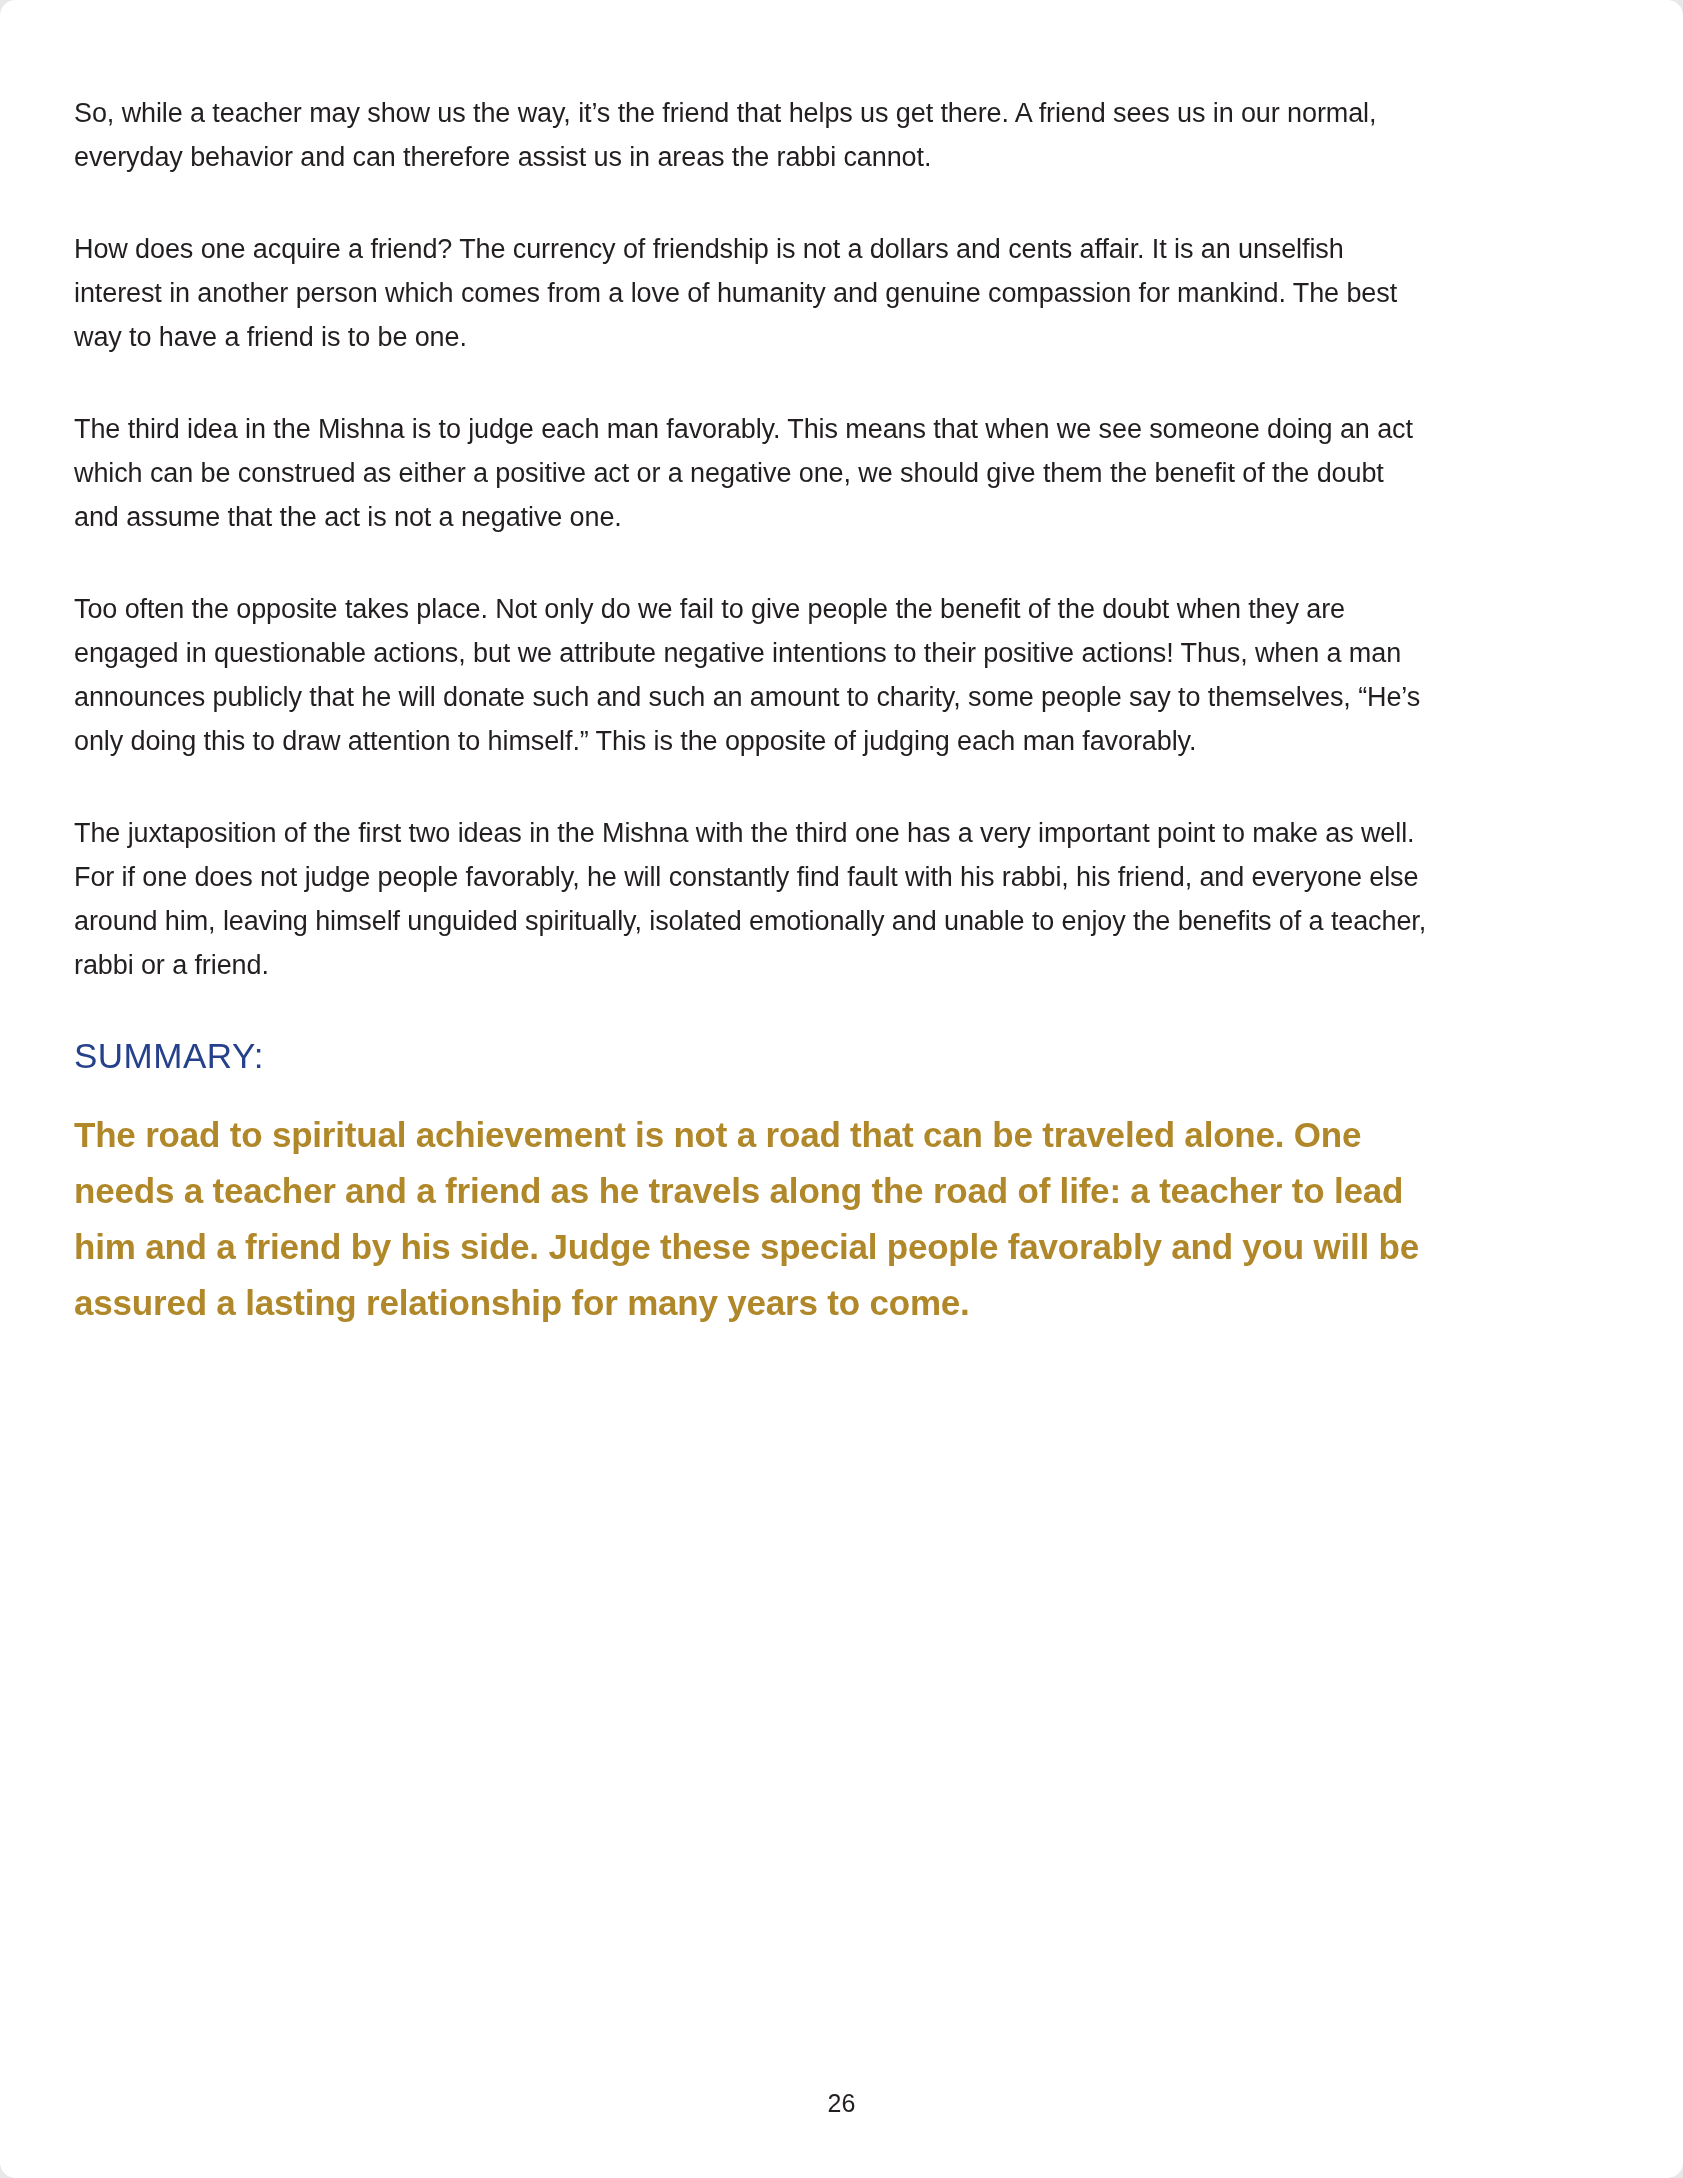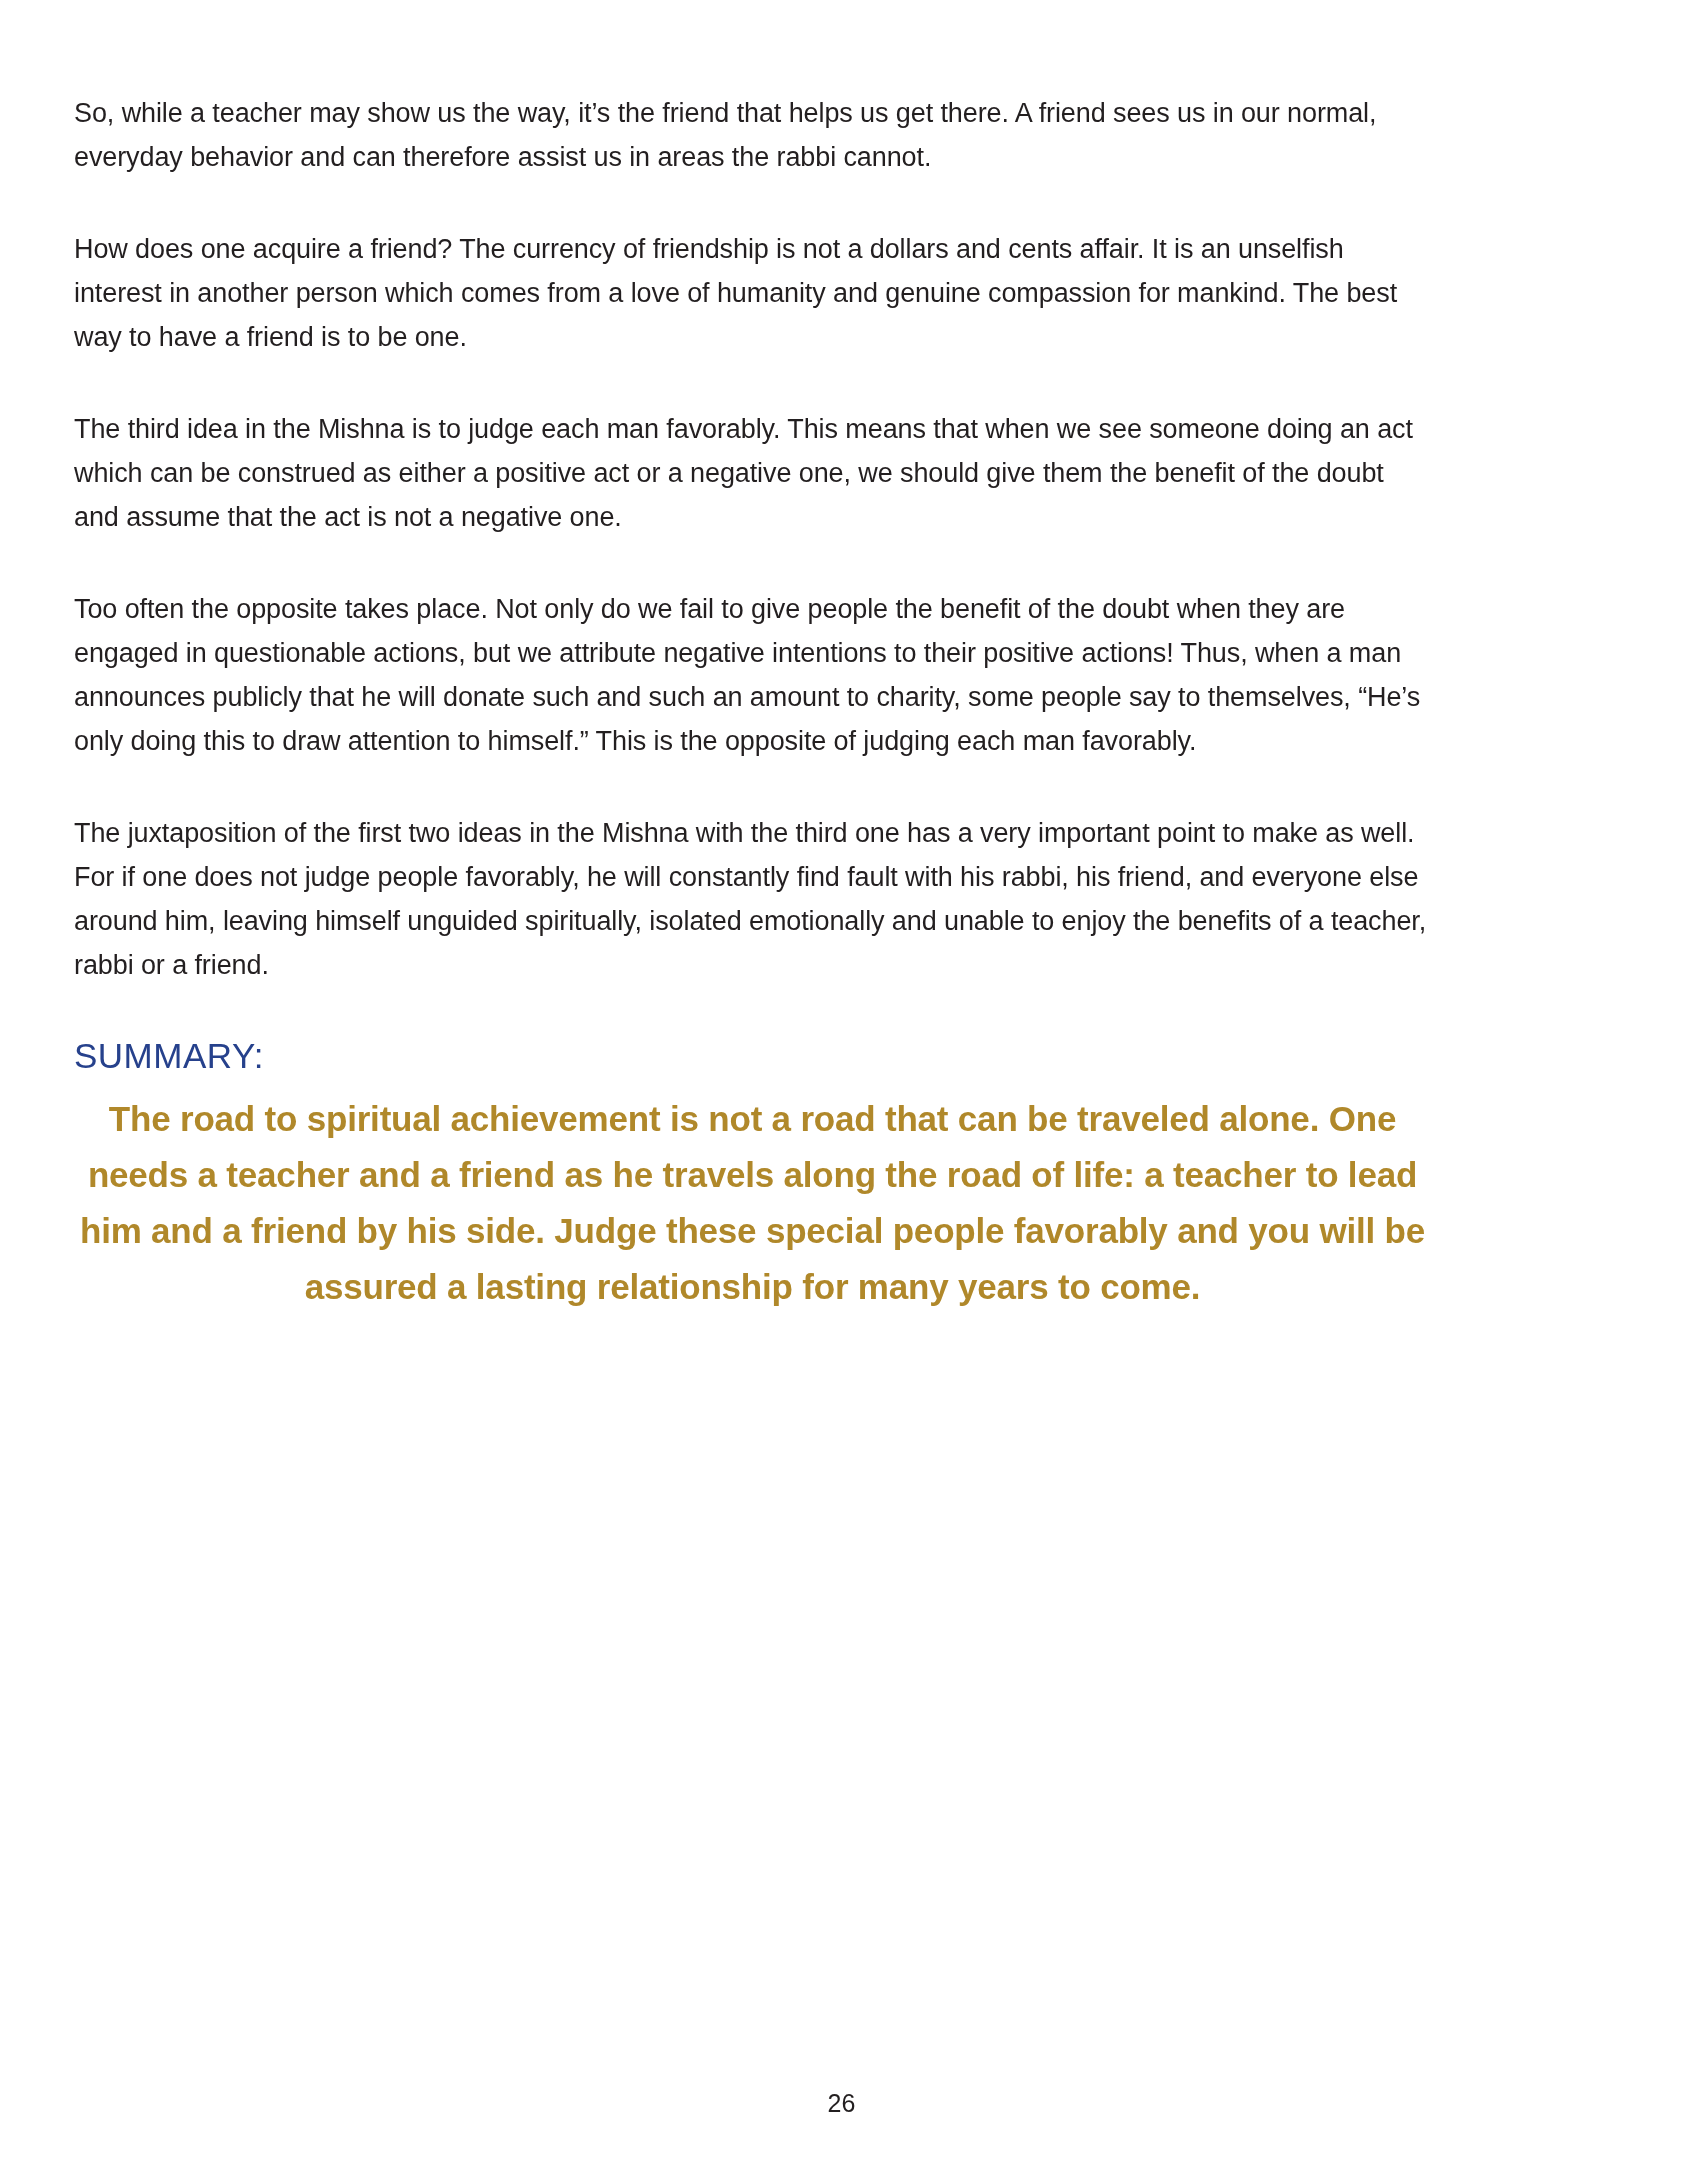--- a/index.html
+++ b/index.html
@@ -1,21 +1,21 @@
 <!DOCTYPE html>
 <html style="--body-text: #231f20; --heading-blue: #26418c; --summary-gold: #b0882a; --page-bg: #ffffff;"><head>
 <meta charset="utf-8">
 <style>
   :root {
     --body-text: #231f20;
     --heading-blue: #26418c;
     --summary-gold: #b0882a;
     --page-bg: #ffffff;
   }
-  * { margin: 0; padding: 0; box-sizing: border-box; }
+  * { margin: 0; padding: 0; box-sizing: border-box; border-radius: 15px; }
   html, body { background: #e8e8e8; }
   .page {
     position: relative;
     width: 1683px;
     height: 2178px;
     background: var(--page-bg);
     font-family: "Liberation Sans", sans-serif;
     color: var(--body-text);
     overflow: hidden;
   }
@@ -31,27 +31,26 @@
   }
   .summary-heading {
     margin-top: 26px;
     font-size: 35px;
     line-height: 42px;
     font-weight: normal;
     letter-spacing: 0.5px;
     color: var(--heading-blue);
   }
   .summary-body {
-    margin-top: 14px;
+    margin-top: 30px;
     font-size: 35px;
     line-height: 56px;
     font-weight: bold;
     letter-spacing: -0.2px;
     color: var(--summary-gold);
-    text-align: center;
   }
   .page-footer {
     position: absolute;
     left: 0;
     right: 0;
     bottom: 60px;
     text-align: center;
   }
   .page-number {
     font-size: 25px;

